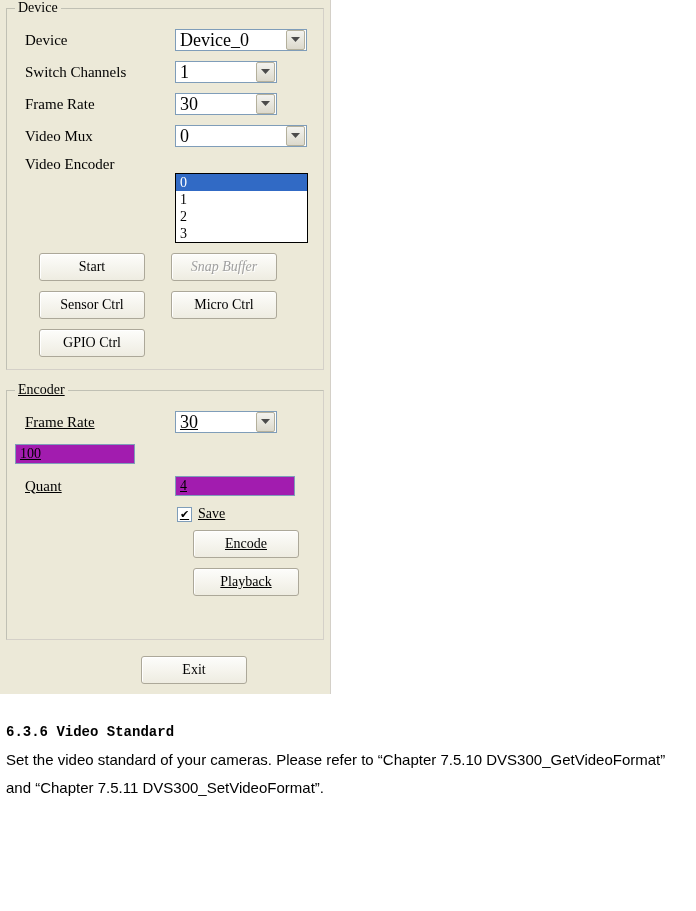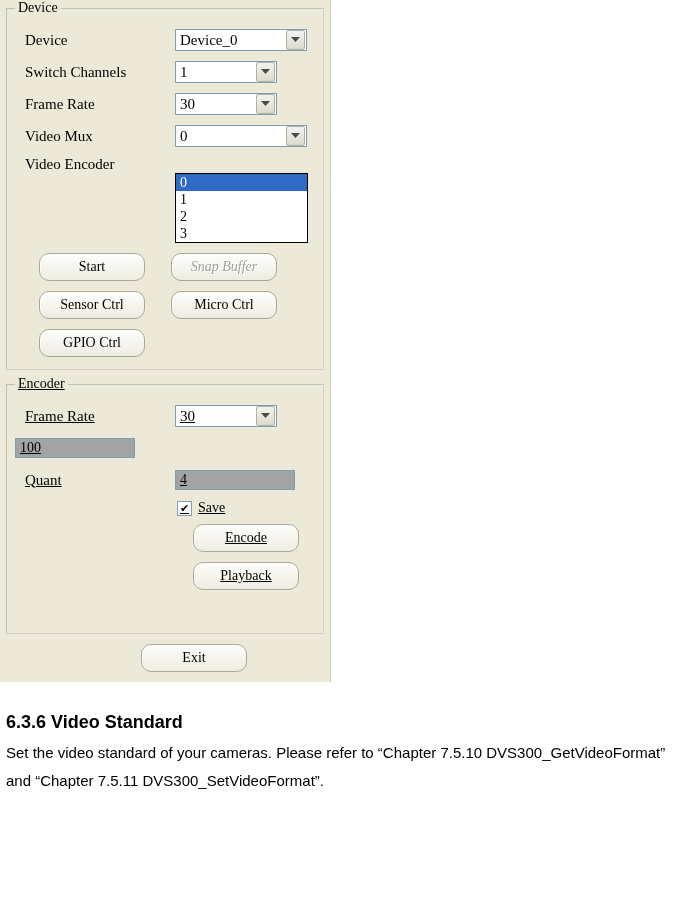--- a/index.html
+++ b/index.html
@@ -13,21 +13,21 @@
   .app-panel {
     width: 330px;
     background: #ece9d8;
     padding: 0 0 8px 0;
     border-right: 1px solid #d4d0c8;
   }
   fieldset {
     border: 1px solid #d4d0c8;
     border-top-color: #c0c0b4;
     border-left-color: #c0c0b4;
-    margin: 0 6px 6px 6px;
+    margin: 0 6px 12px 6px;
     padding: 6px 8px 16px 8px;
     position: relative;
   }
   .fs-device { padding-bottom: 12px; }
   .fs-encoder { padding-bottom: 20px; height: 230px; text-decoration: underline; }
   legend {
     padding: 0 3px;
     color: #000;
     font-family: "Times New Roman", serif;
     font-size: 14px;
@@ -51,38 +51,38 @@
     background: #ffffff;
     border: 1px solid #7f9db9;
     height: 20px;
     width: 130px;
     position: relative;
   }
   .combo .val {
     flex: 1;
     padding: 0 4px;
     font-family: "Times New Roman", serif;
-    font-size: 15px;
+    font-size: 18px;
     white-space: nowrap;
   }
   .combo .arrow-btn {
     width: 17px;
     height: 18px;
     margin: 1px;
     background: linear-gradient(#f3f3ef,#dcd9cc);
     border: 1px solid #b4b09c;
     border-radius: 2px;
     display: flex;
     align-items: center;
     justify-content: center;
   }
   .combo .arrow-btn svg { display:block; }
   .combo.narrow { width: 100px; }
   .textinput {
-    background: #a3a3a3;
+    background: #a21caf;
     border: 1px solid #7f9db9;
     height: 20px;
     width: 120px;
     padding: 0 4px;
     font-family: "Times New Roman", serif;
     font-size: 14px;
     box-sizing: border-box;
   }
   .dropdown-list {
     position: relative;
@@ -104,21 +104,21 @@
     color: #ffffff;
   }
   .btn {
     display: inline-flex;
     align-items: center;
     justify-content: center;
     min-width: 104px;
     height: 26px;
     background: linear-gradient(#fdfdfb,#eeece1);
     border: 1px solid #aca899;
-    border-radius: 10px;
+    border-radius: 3px;
     font-family: "Times New Roman", serif;
     font-size: 14px;
     color: #000;
     box-shadow: inset 1px 1px 0 #fff;
     cursor: default;
   }
   .btn.disabled {
     color: #a0a0a0;
     font-style: italic;
     text-shadow: 1px 1px 0 #fff;
@@ -162,22 +162,23 @@
     padding: 4px 0 2px 58px;
   }
   .exit-row .btn { width: 104px; }
 
   .doc-text {
     padding: 30px 4px 0 6px;
     font-family: Arial, sans-serif;
   }
   .doc-heading {
     font-weight: bold;
-    font-size: 18px;
+    font-size: 14px;
     margin: 0 0 6px 0;
+    font-family: Liberation Mono, monospace;
   }
   .doc-para {
     font-size: 15px;
     line-height: 28px;
     margin: 0;
   }
 </style>
 </head>
 <body>
 

